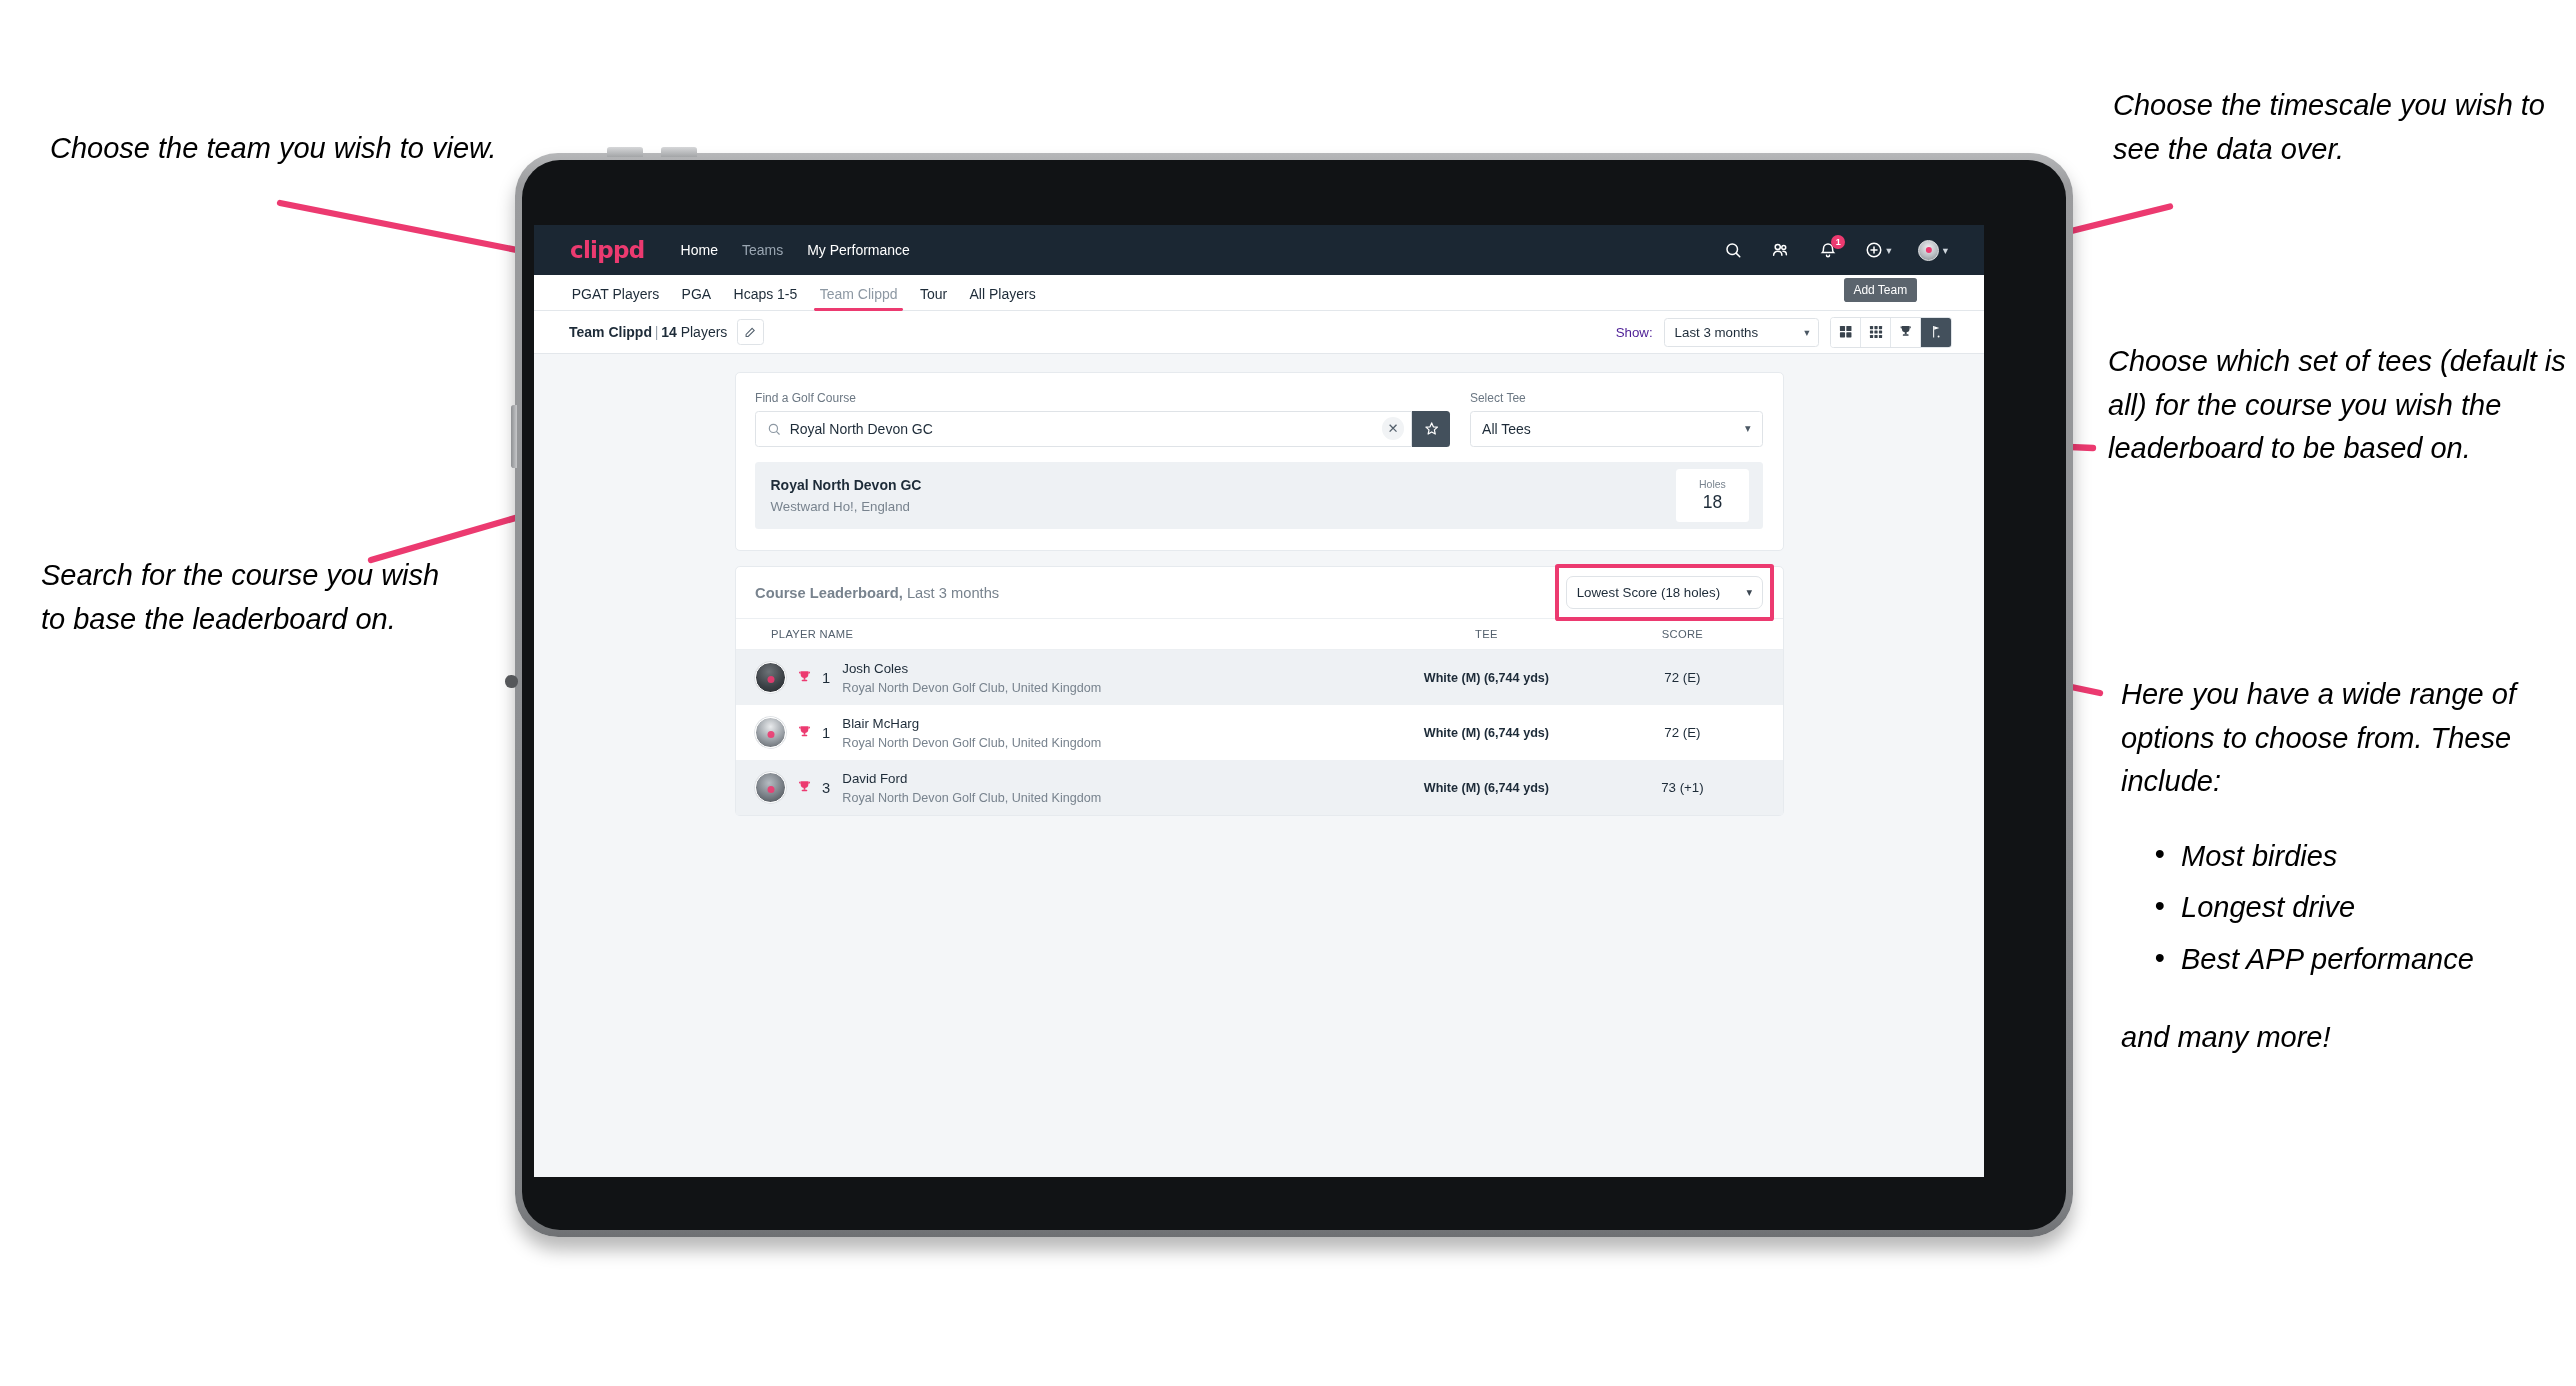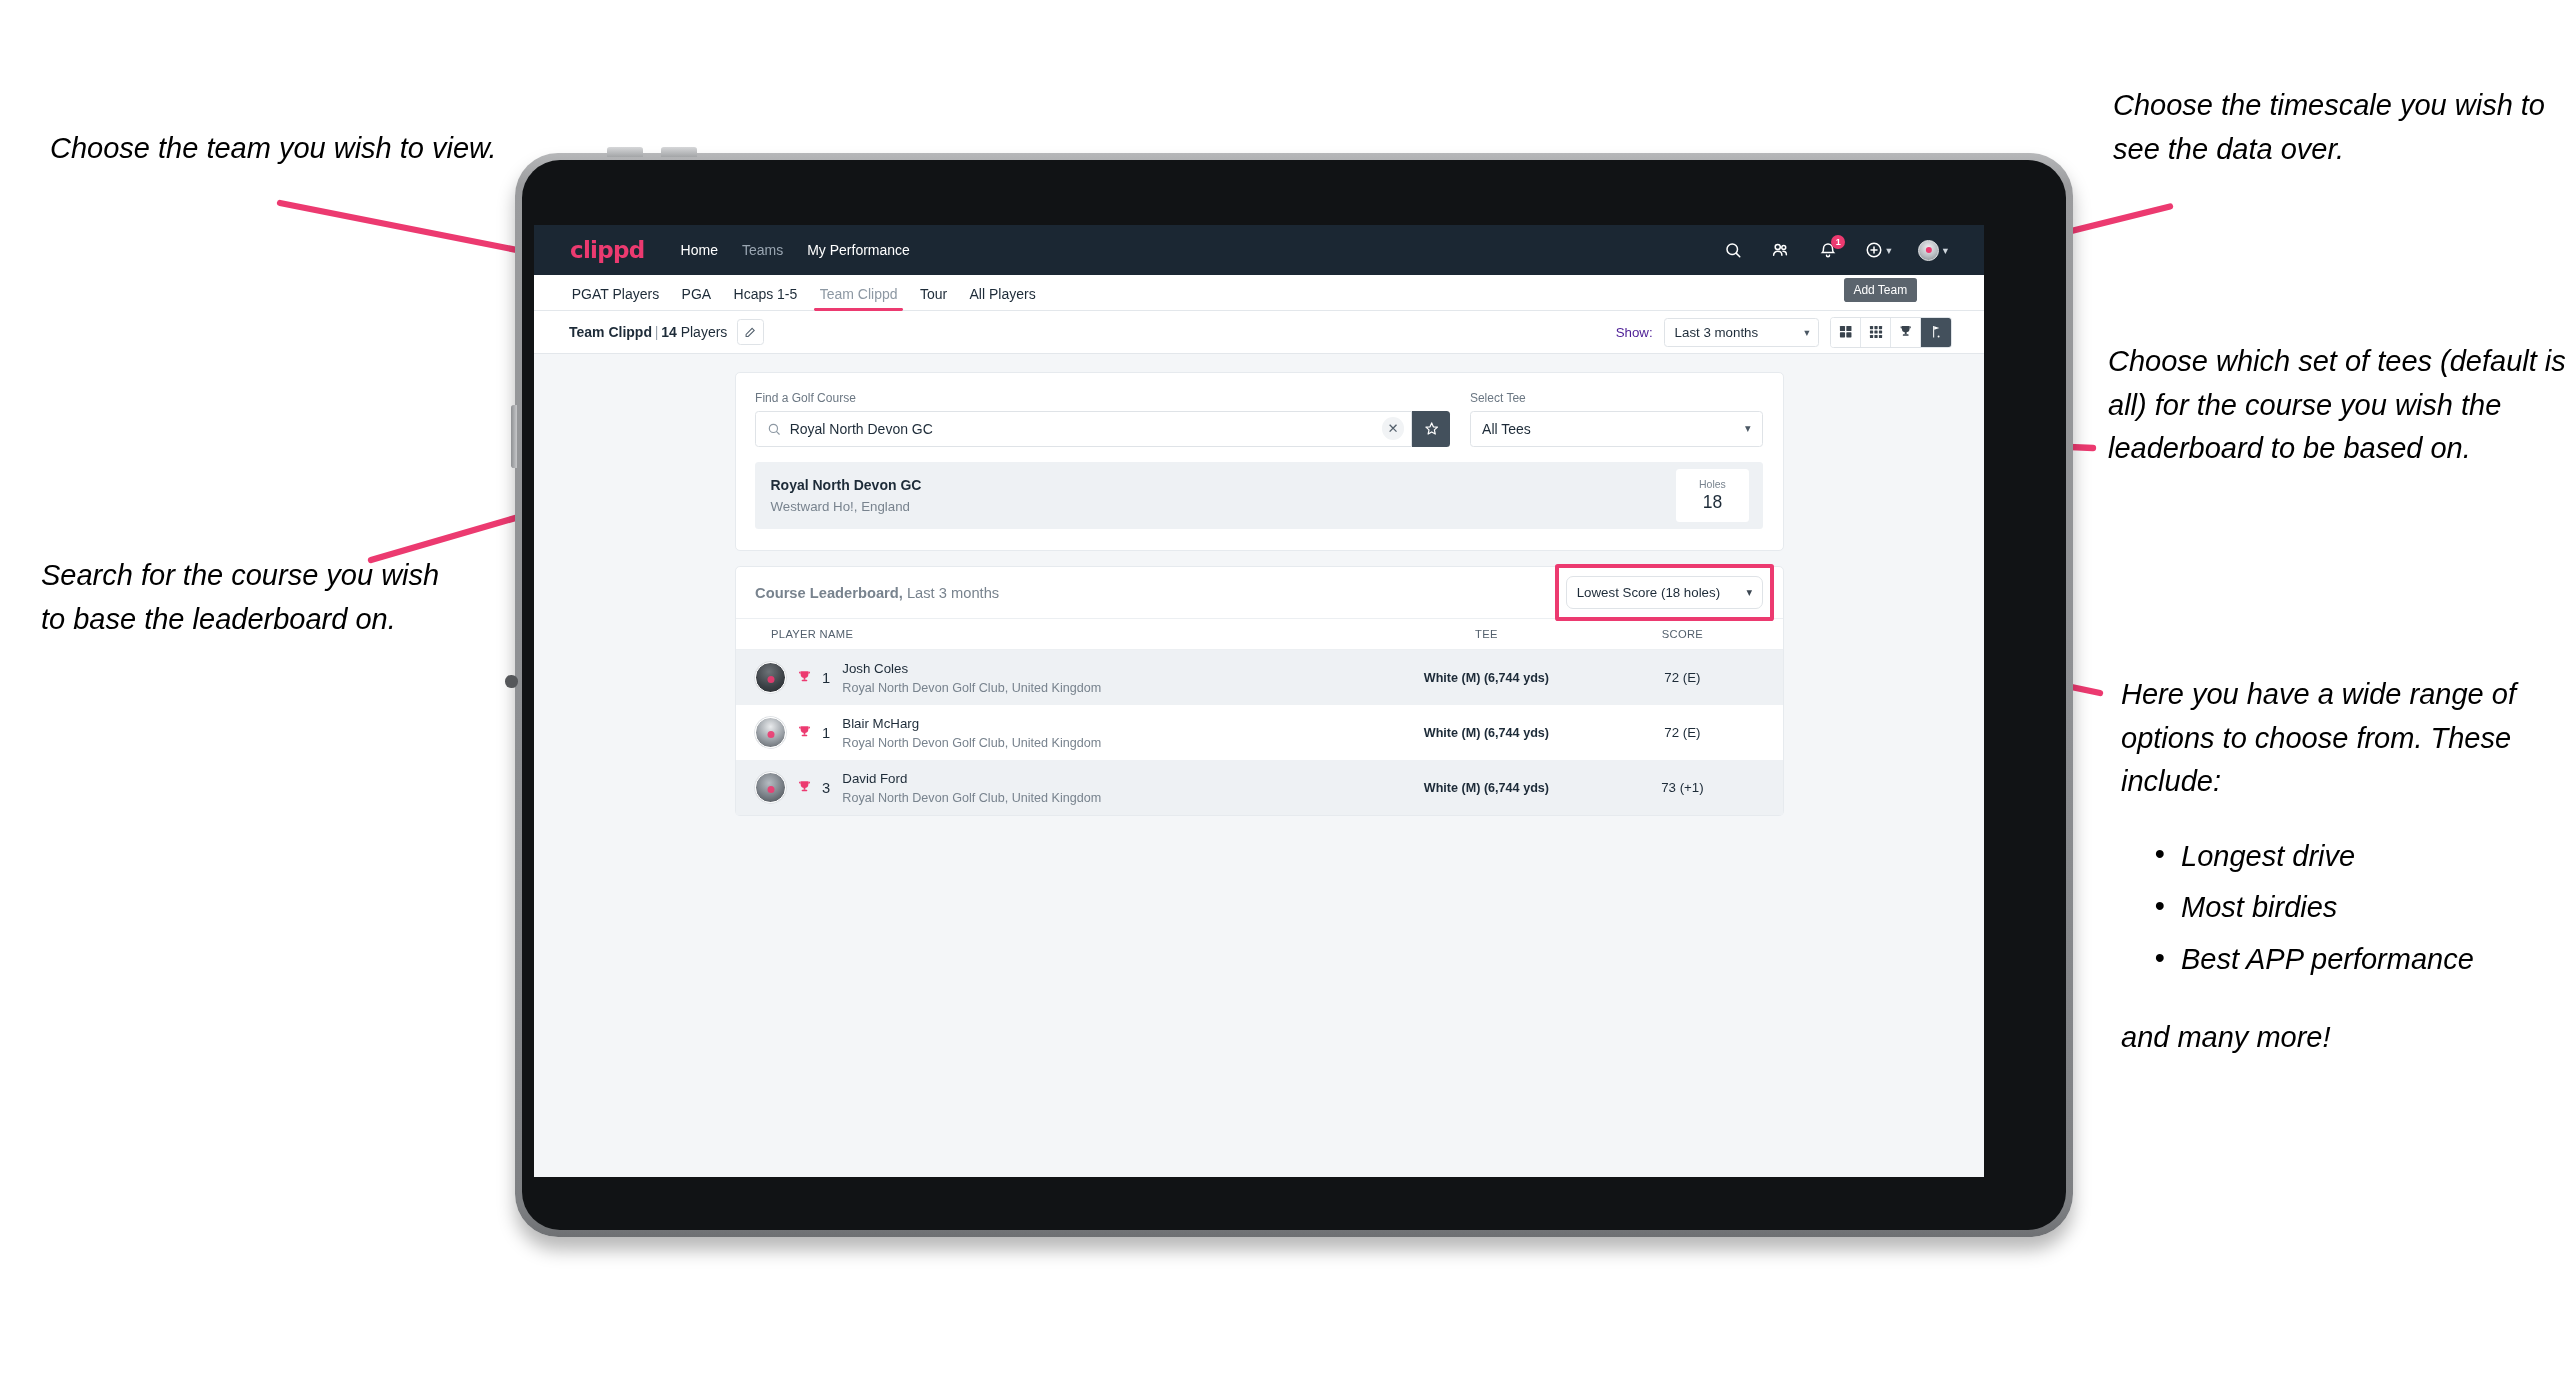--- a/index.html
+++ b/index.html
@@ -342,22 +342,22 @@
 </head>
 <body>
 
 <div class="anno anno-a">Choose the team you wish to view.</div>
 <div class="anno anno-b">Search for the course you wish to base the leaderboard on.</div>
 <div class="anno anno-c">Choose the timescale you wish to see the data over.</div>
 <div class="anno anno-d">Choose which set of tees (default is all) for the course you wish the leaderboard to be based on.</div>
 <div class="anno anno-e">
   <div>Here you have a wide range of options to choose from. These include:</div>
   <ul class="anno-list">
+    <li>Most birdies</li>
     <li>Longest drive</li>
-    <li>Most birdies</li>
     <li>Best APP performance</li>
   </ul>
   <div class="anno-tail">and many more!</div>
 </div>
 
 <svg class="arrows" viewBox="0 0 3680 1980">
   <g stroke="#ec3a70" stroke-width="9" fill="none" stroke-linecap="round">
     <path d="M400 290 L1075 424"></path>
     <path d="M530 800 L1080 640"></path>
     <path d="M3100 295 L2395 470"></path>

